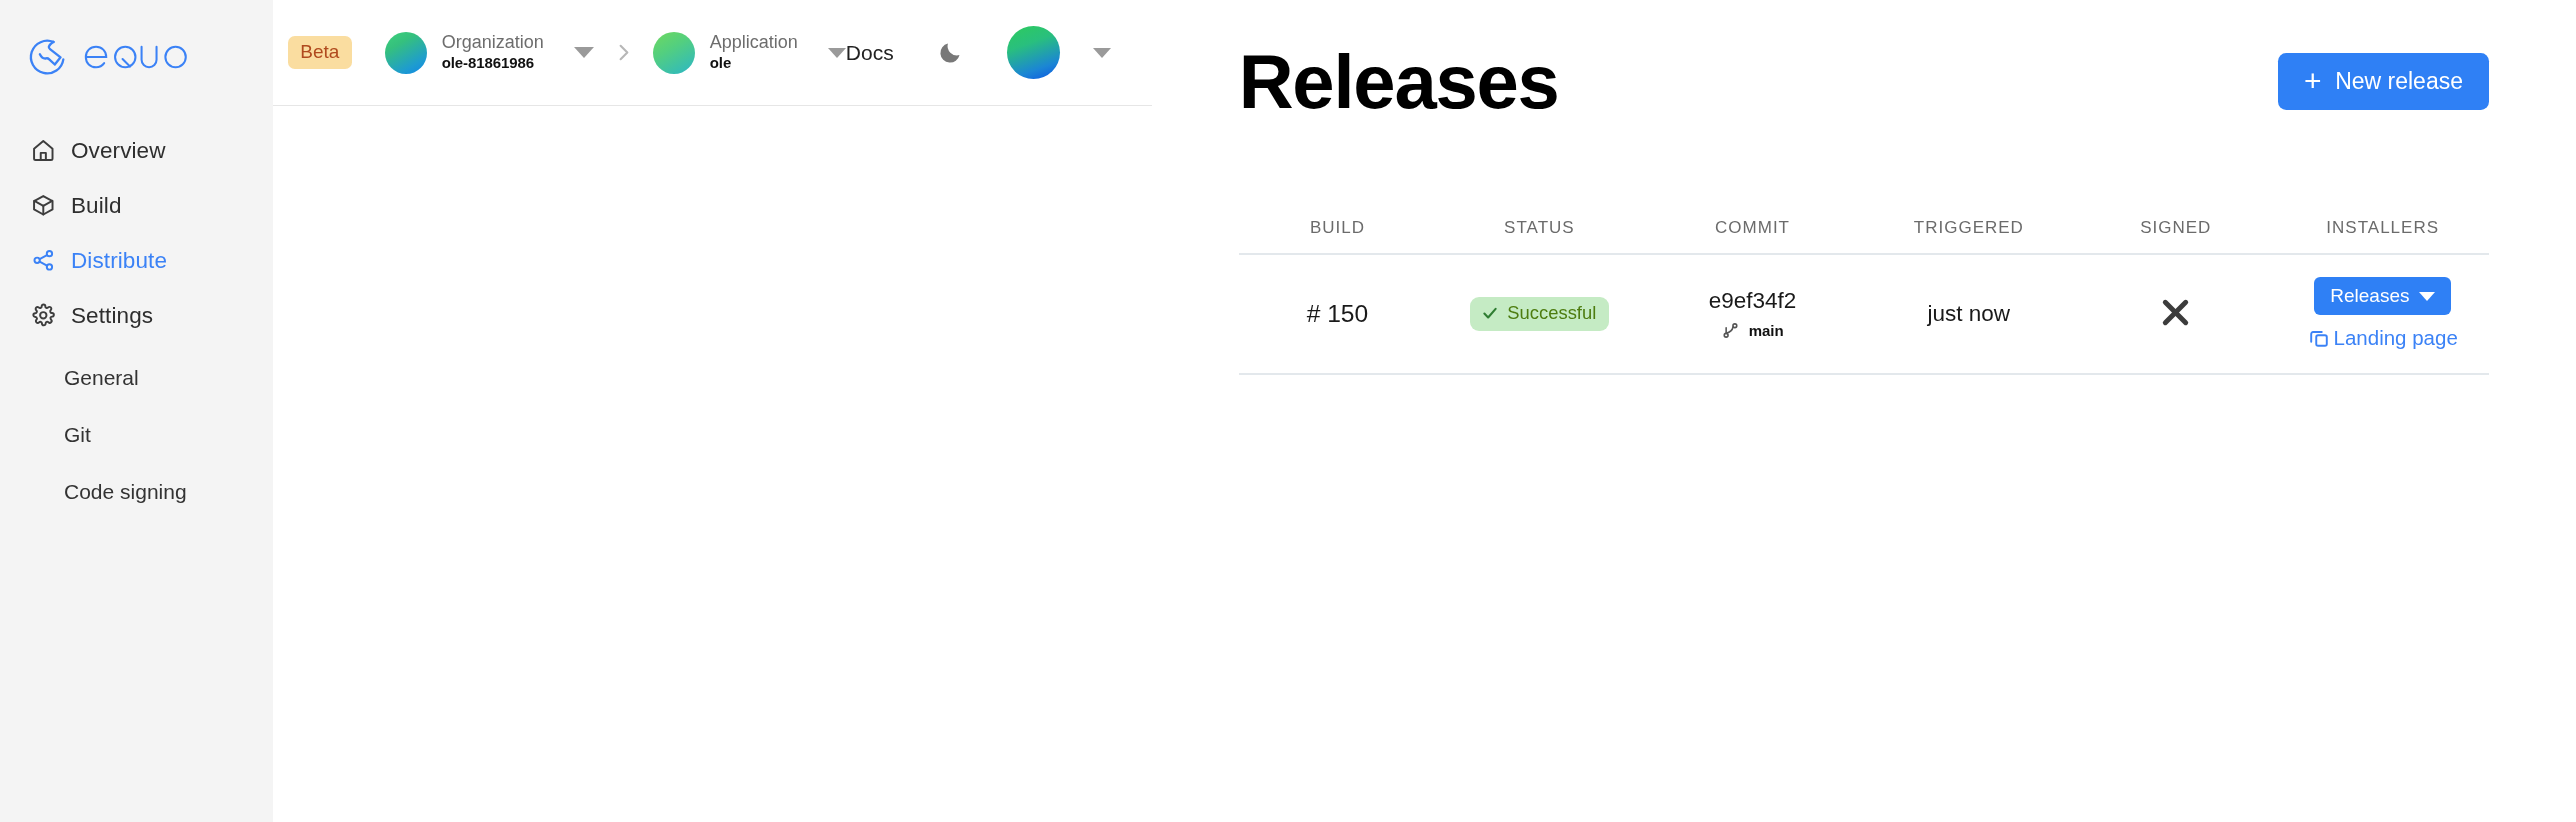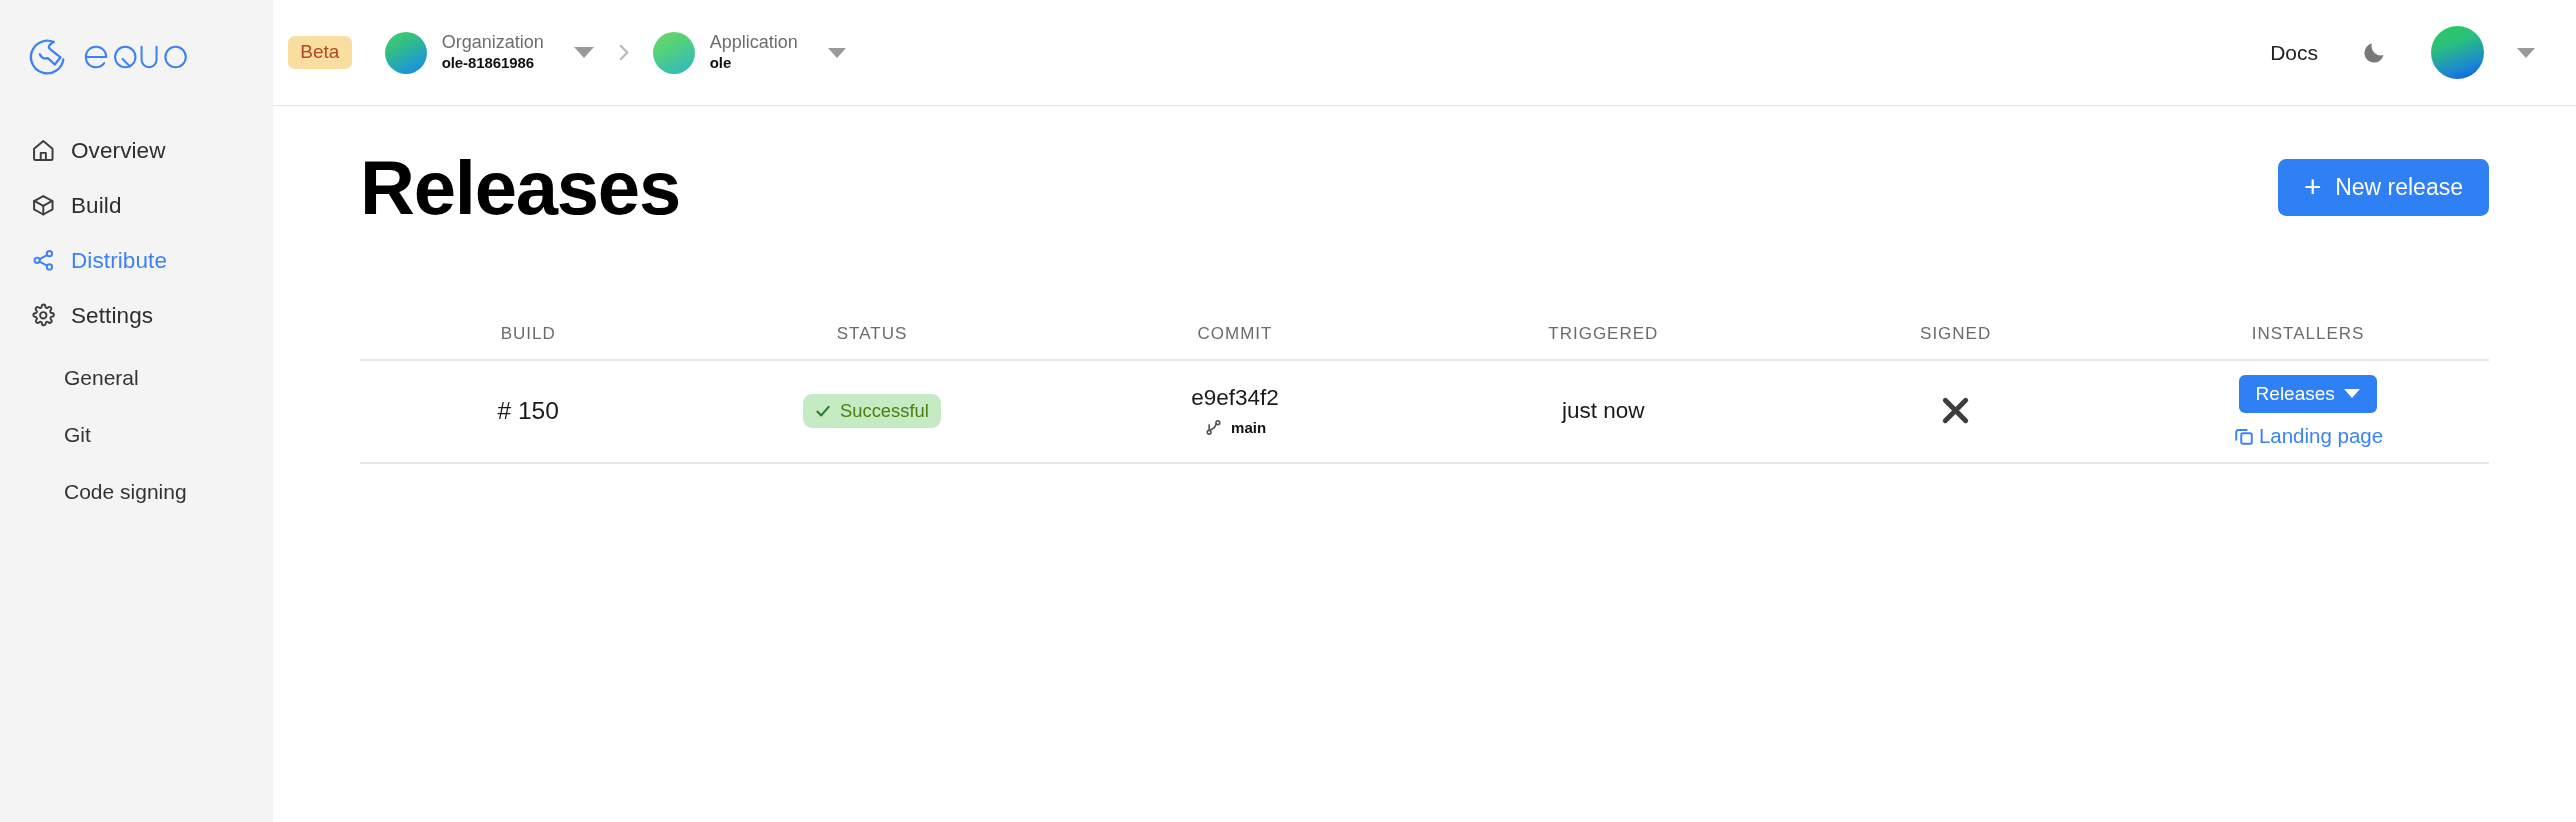--- a/index.html
+++ b/index.html
@@ -72,21 +72,21 @@
     color: #333333;
     cursor: pointer;
   }
 
   
   .main {
     flex: 1;
     height: 823px;
     background: #ffffff;
     display: flex;
-    flex-direction: column;
+    flex-direction: row;
     min-width: 0;
   }
 
   
   .topbar {
     height: 106px;
     min-height: 106px;
     border-bottom: 1.4px solid #e6e6e6;
     display: flex;
     align-items: center;
@@ -205,21 +205,21 @@
     border-bottom: 2px solid #e3e8ec;
   }
   .th {
     font-size: 17px;
     color: #6b6b6b;
     letter-spacing: 1px;
     text-align: center;
   }
 
   .tbody-row {
-    height: 103px;
+    height: 120px;
     border-bottom: 2px solid #e3e8ec;
   }
 
   .c-build      { width: 15.8%; text-align: center; }
   .c-status     { width: 16.5%; text-align: center; }
   .c-commit     { width: 17.6%; text-align: center; }
   .c-triggered  { width: 17.0%; text-align: center; }
   .c-signed     { width: 16.1%; text-align: center; }
   .c-installers { width: 17.0%; text-align: center; }
 

